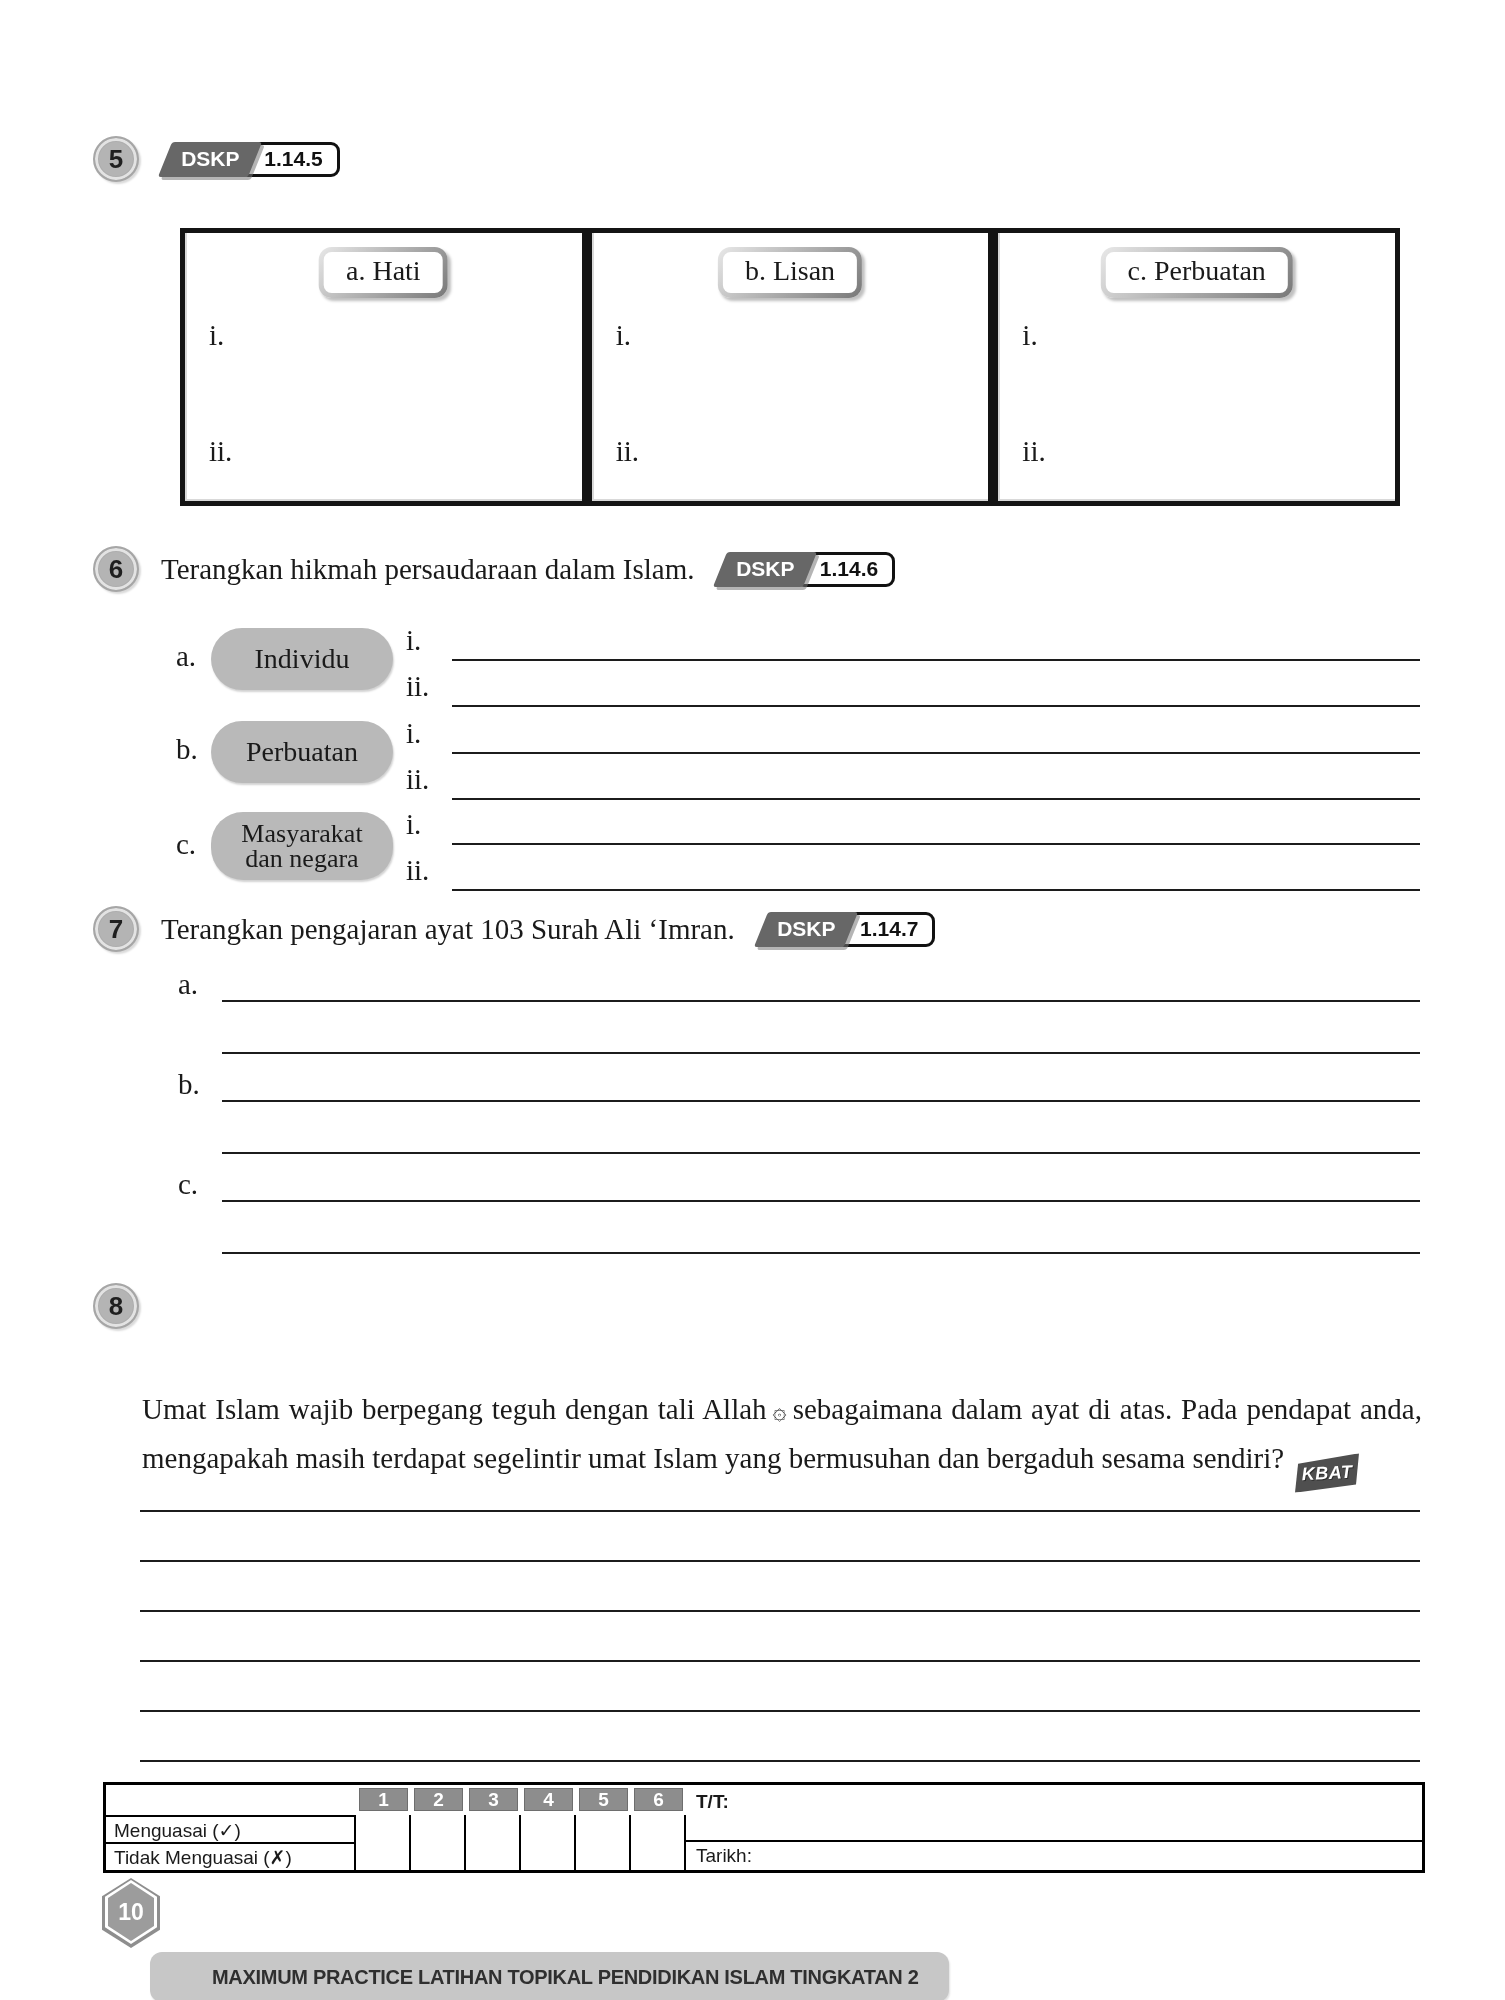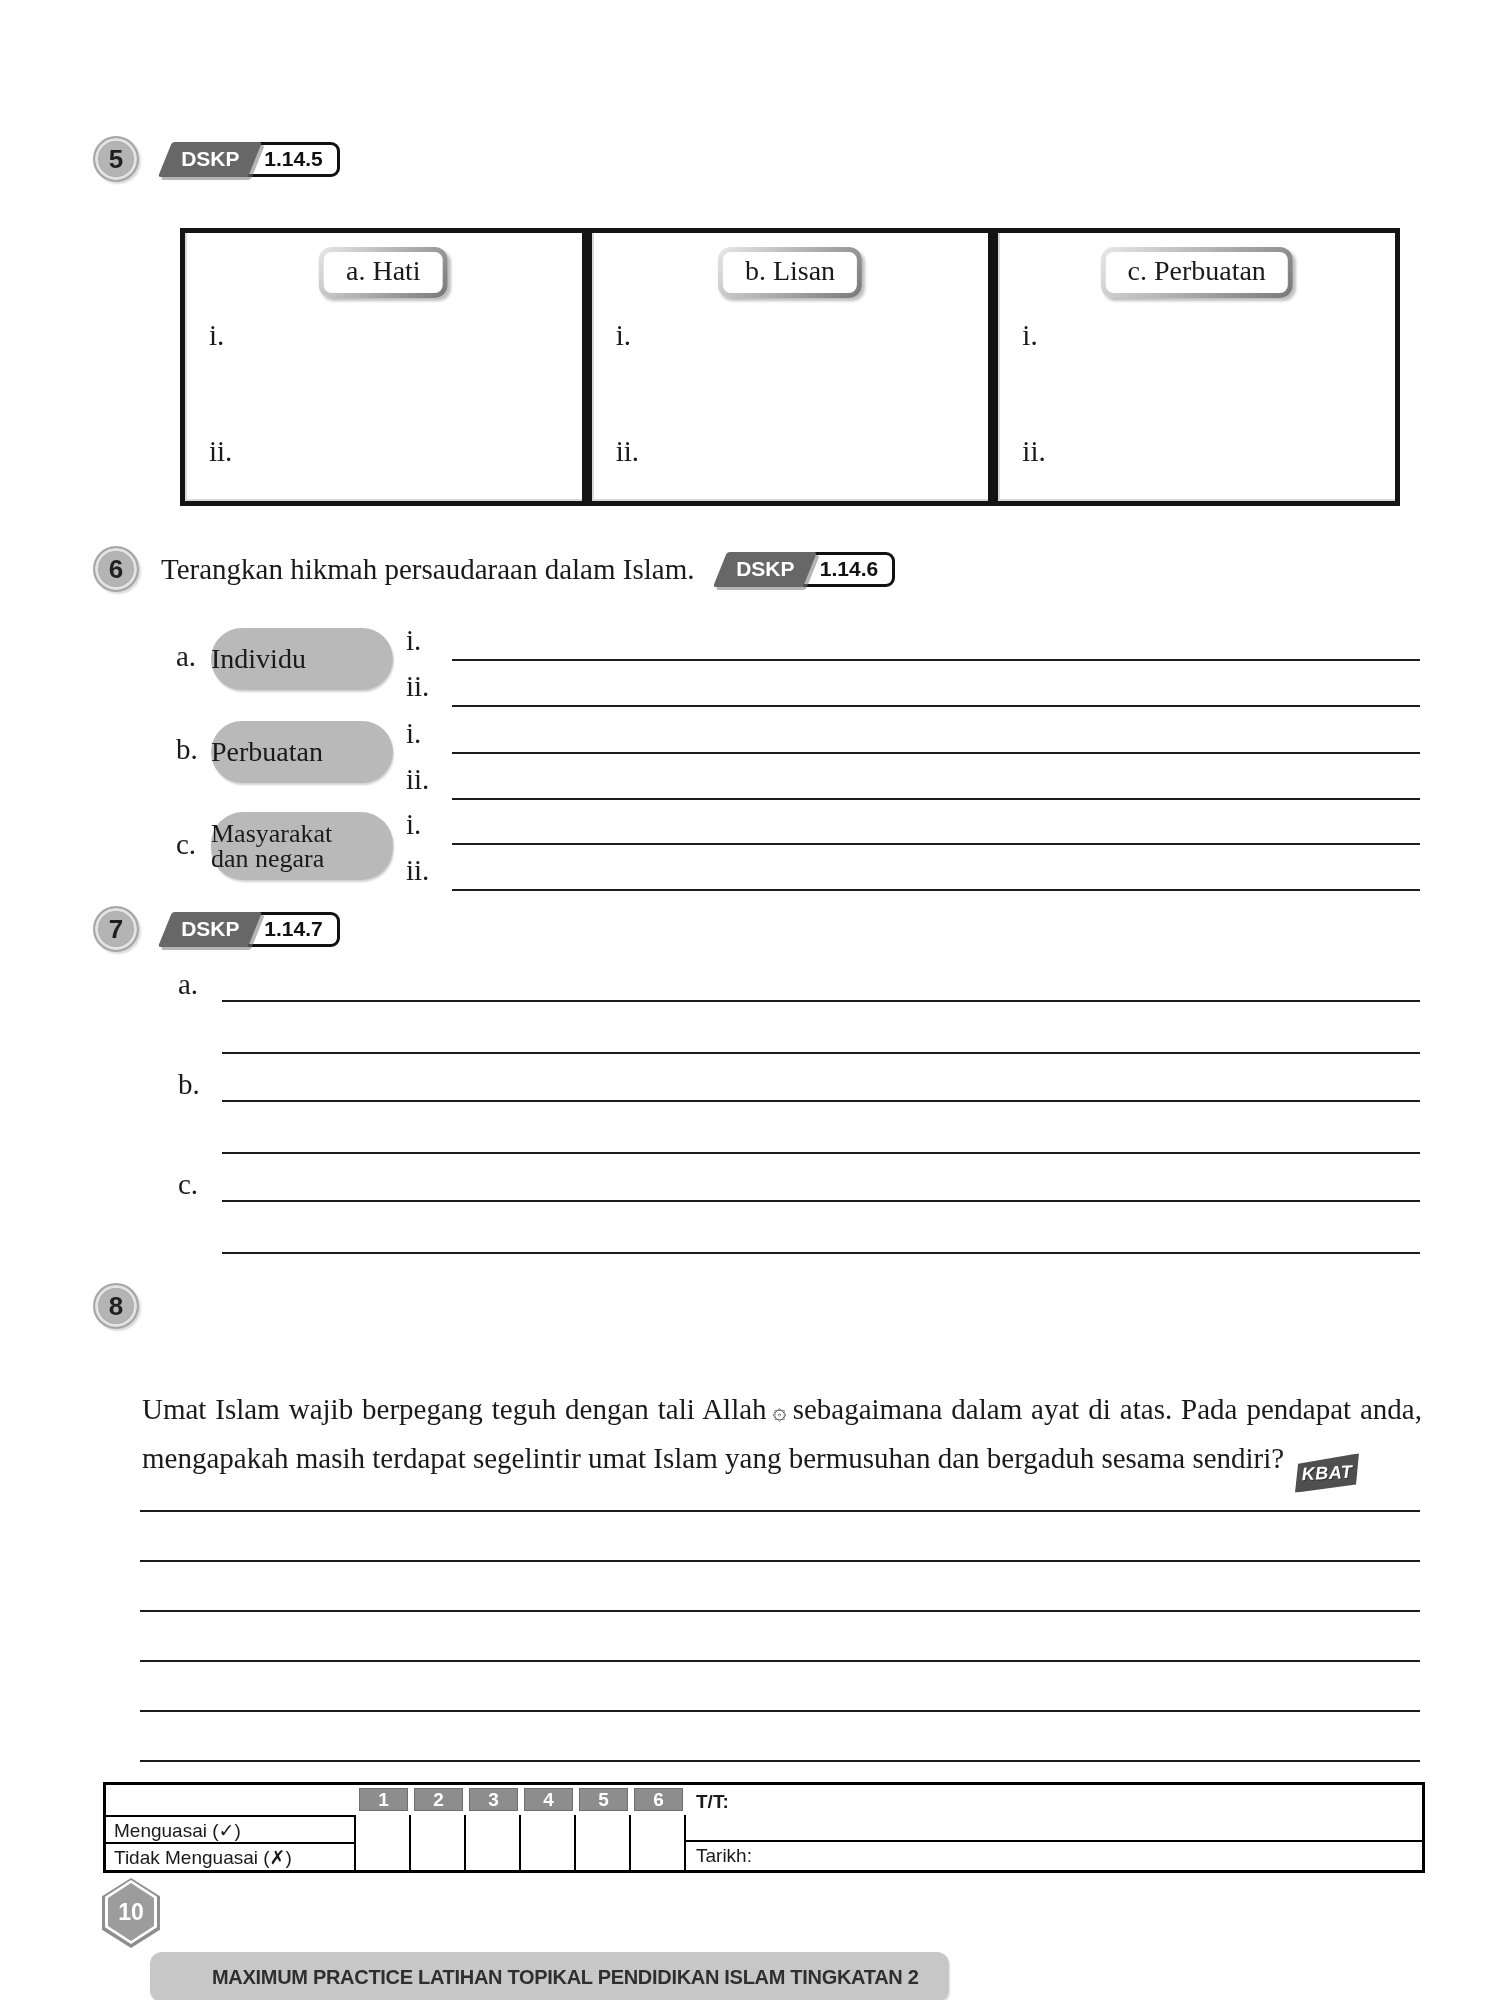--- a/index.html
+++ b/index.html
@@ -54,21 +54,21 @@
   .abox .ri  { position:absolute; left:24px; top:86px;  font-size:29px; }
   .abox .rii { position:absolute; left:24px; top:202px; font-size:29px; }
 
   
   .rule { position:absolute; height:0; border-bottom:2px solid #1c1c1c; }
 
   
   .letter { position:absolute; font-size:29px; }
   .gpill {
     position:absolute; background:#b9b9b9; border-radius:32px;
-    display:flex; flex-direction:column; align-items:flex-start; justify-content:center;
+    display:flex; flex-direction:column; align-items:center; justify-content:center;
     text-align:center; box-shadow:1px 2px 2px rgba(0,0,0,.18);
   }
   .gpill .l1 { font-size:28px; line-height:30px; }
   .gpill .l2 { font-size:28px; line-height:28px; margin-top:-2px; }
   .rlabel { position:absolute; font-size:29px; }
 
   
   .arabic-box {
     position:absolute; left:430px; top:1296px; width:730px; height:92px;
     background:#d6d6d6; border:3px solid #989898; border-radius:18px;
@@ -210,20 +210,21 @@
     <div class="l1" style="font-size:26px; line-height:27px;">Masyarakat</div>
     <div class="l2" style="font-size:26px; line-height:27px;">dan negara</div>
   </div>
   <div class="rlabel" style="left:406px; top:808px;">i.</div>
   <div class="rule" style="left:452px; top:843px; width:968px;"></div>
   <div class="rlabel" style="left:406px; top:854px;">ii.</div>
   <div class="rule" style="left:452px; top:889px; width:968px;"></div>
 
   <div class="qheader" style="top:906px;">
     <div class="qnum">7</div>
+    <div class="qtext">Terangkan pengajaran ayat 103 Surah Ali ‘Imran.</div>
     <div class="dskp">
       <div class="dskp-trap"><span>DSKP</span></div>
       <div class="dskp-code">1.14.7</div>
     </div>
   </div>
 
   <div class="letter" style="left:178px; top:968px;">a.</div>
   <div class="rule" style="left:222px; top:1000px; width:1198px;"></div>
   <div class="rule" style="left:222px; top:1052px; width:1198px;"></div>
 

